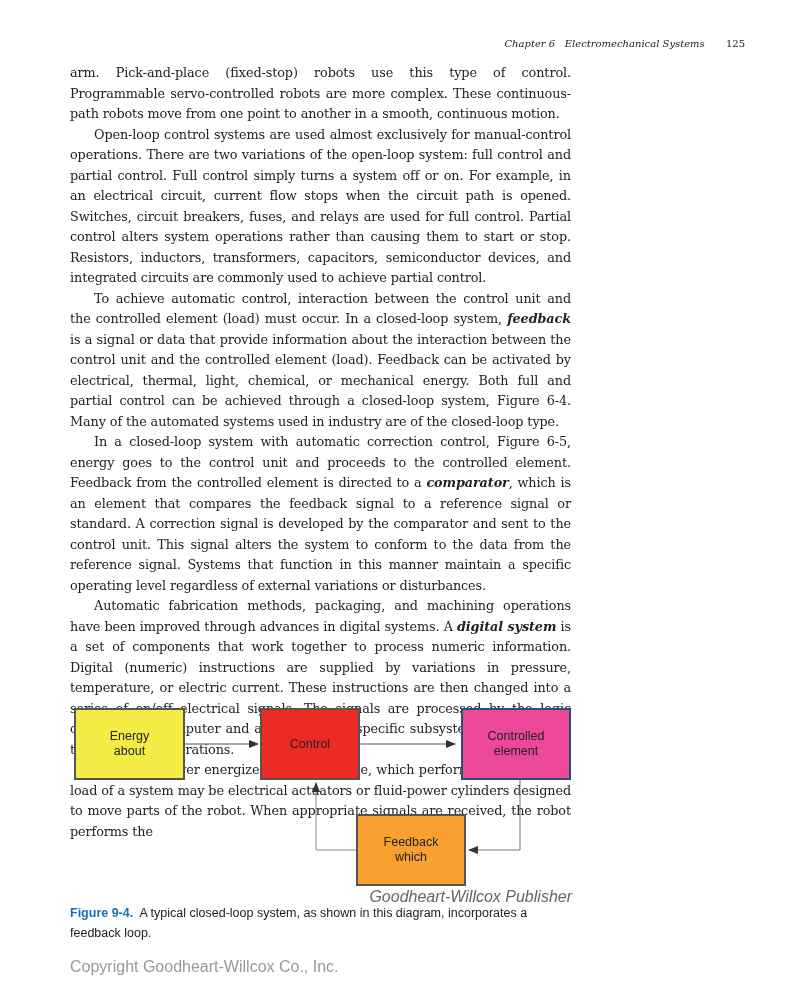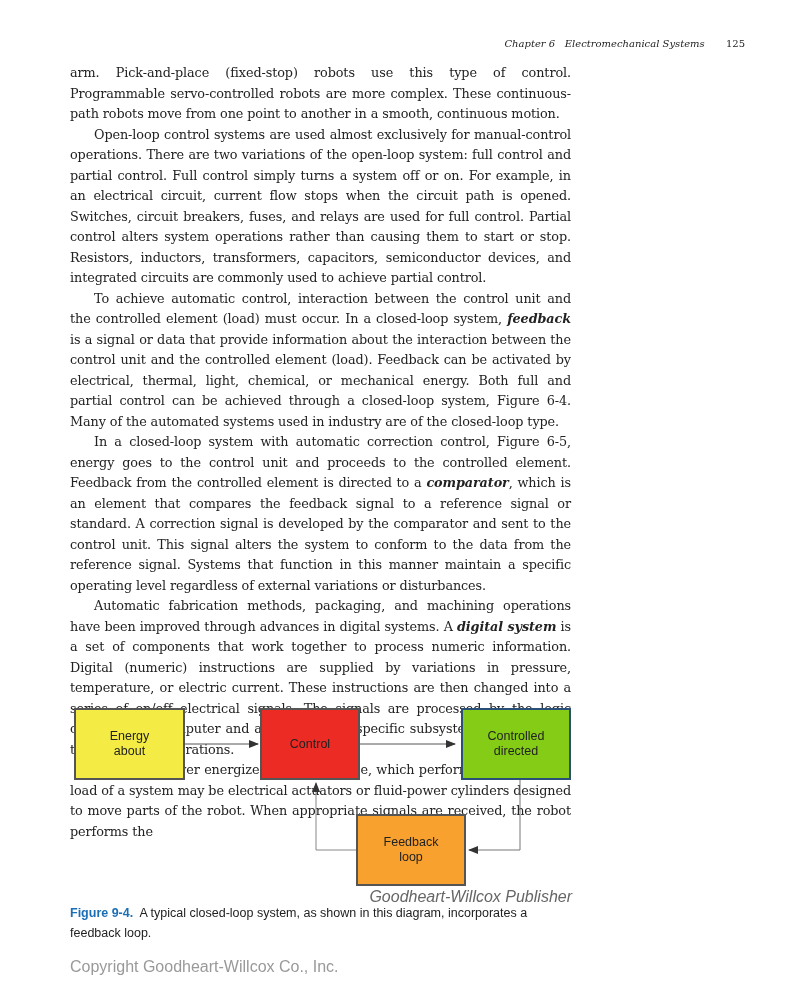--- a/index.html
+++ b/index.html
@@ -48,25 +48,25 @@
     <line x1="355" y1="44" x2="451" y2="44" stroke="#555" stroke-width="1" marker-end="url(#ah)"></line>
     <polyline points="516,79 516,150 465,150" fill="none" stroke="#777" stroke-width="1" marker-end="url(#ah)"></polyline>
     <polyline points="353,150 312,150 312,83" fill="none" stroke="#888" stroke-width="1" marker-end="url(#ah)"></polyline>
   </svg>
   <div class="box" style="left:70px;top:8px;width:111px;height:72px;background:#f4ec45;">
     <div><span>Energy</span><br><span>about</span></div>
   </div>
   <div class="box" style="left:256px;top:8px;width:100px;height:72px;background:#ec2b25;">
     <span>Control</span>
   </div>
-  <div class="box" style="left:457px;top:8px;width:110px;height:72px;background:#84cc16;border-color:#2a4f78;">
-    <div><span>Controlled</span><br><span>directed</span></div>
+  <div class="box" style="left:457px;top:8px;width:110px;height:72px;background:#ec4899;border-color:#2a4f78;">
+    <div><span>Controlled</span><br><span>element</span></div>
   </div>
   <div class="box" style="left:352px;top:114px;width:110px;height:72px;background:#f9a12e;">
-    <div><span>Feedback</span><br><span>loop</span></div>
+    <div><span>Feedback</span><br><span>which</span></div>
   </div>
 </div>
 
 <div class="credit">Goodheart-Willcox Publisher</div>
 
 <div class="caption">
   <span class="flabel">Figure 9-4.</span>&nbsp;
   <span>A typical closed-loop system, as shown in this diagram, incorporates a feedback loop.</span>
 </div>
 

